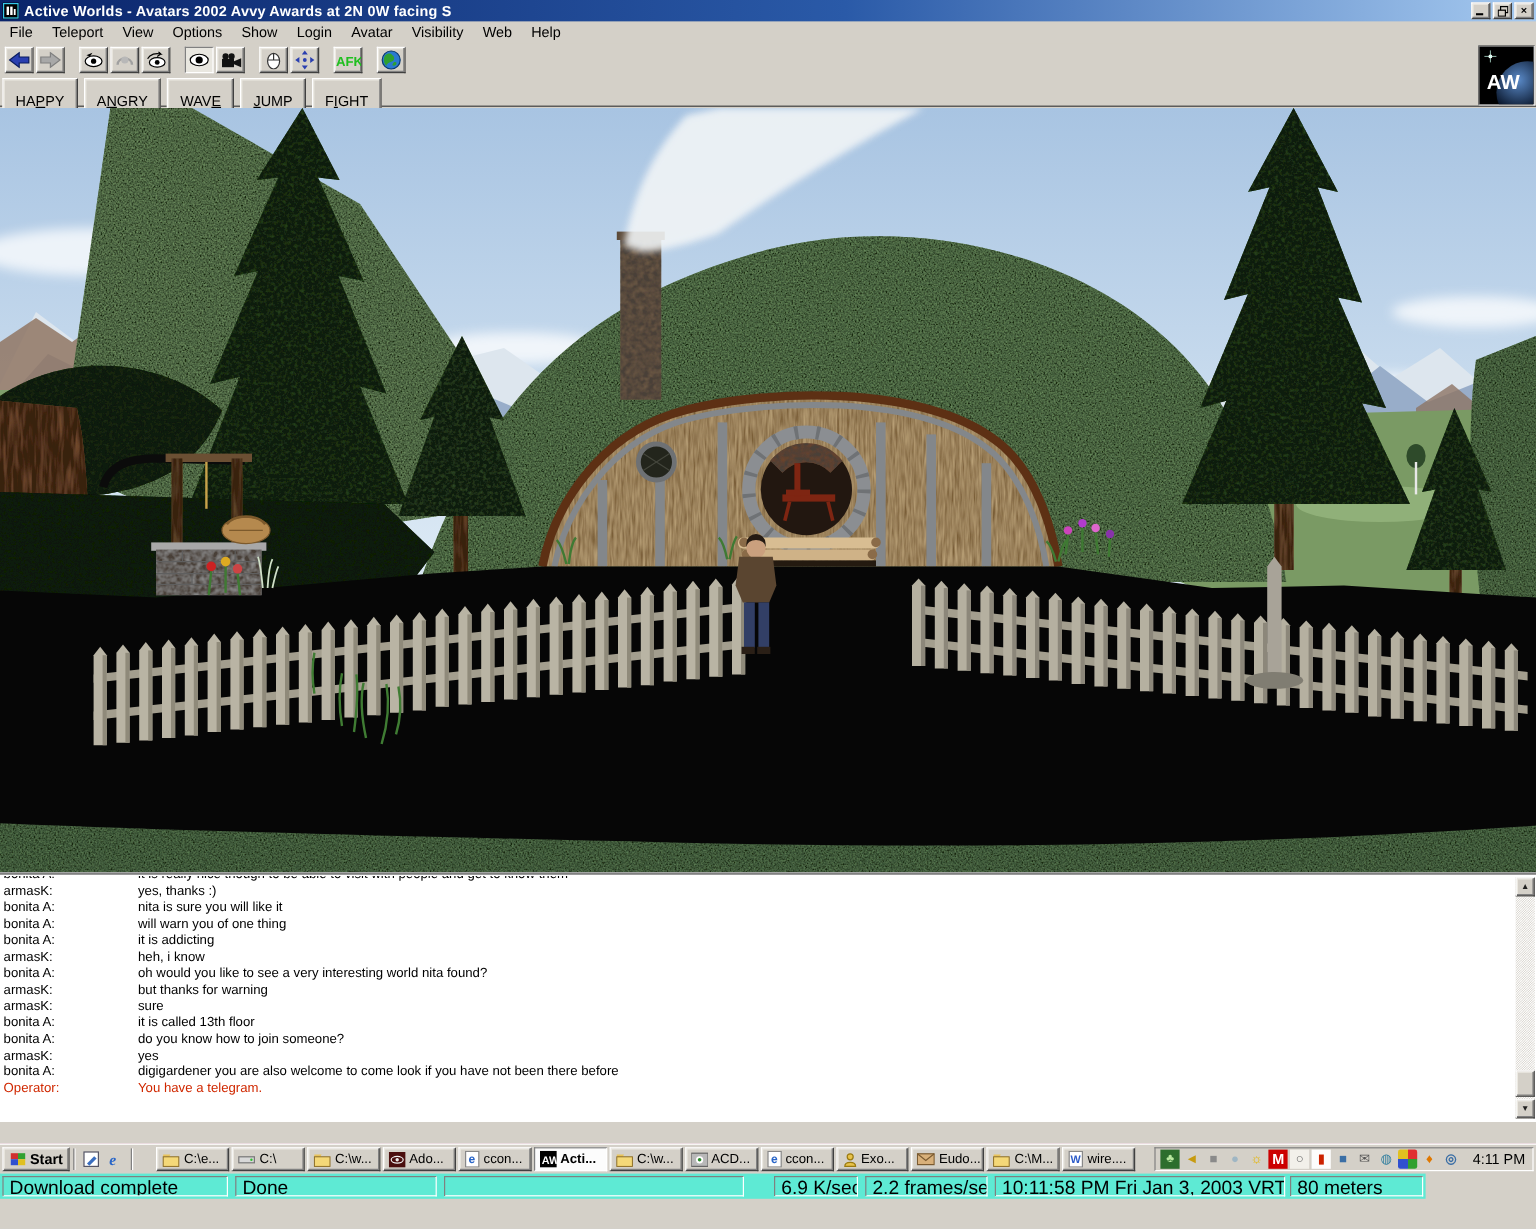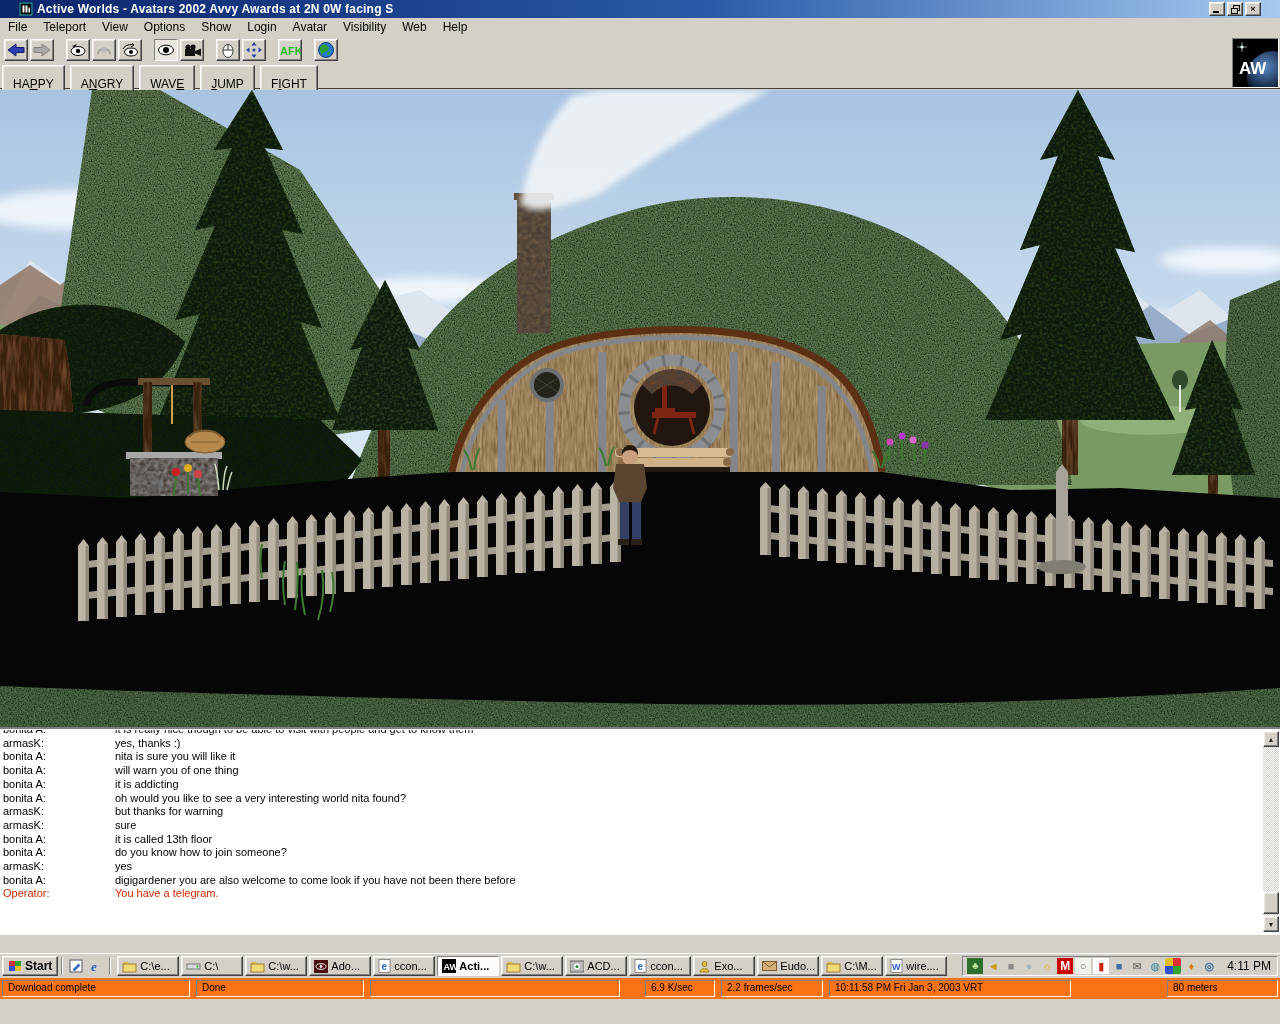--- a/index.html
+++ b/index.html
@@ -5,21 +5,21 @@
   html,body{margin:0;padding:0;width:1280px;height:1024px;overflow:hidden;
     background:#d4d0c8;font-family:"Liberation Sans",sans-serif;
     -webkit-font-smoothing:none;}
   *{box-sizing:border-box;}
   .r{border:1px solid;border-color:#ffffff #404040 #404040 #ffffff;background:#d4d0c8;
      box-shadow:inset -1px -1px 0 #808080,inset 1px 1px 0 #ece9e2;}
   .s{border:1px solid;border-color:#808080 #ffffff #ffffff #808080;}
   
   #titlebar{position:absolute;left:0;top:0;width:1280px;height:18px;
     background:linear-gradient(90deg,#0a246a 0%,#2a5aa8 55%,#a6caf0 100%);
-    display:flex;align-items:center;padding:0 19px;}
+    display:flex;align-items:center;padding:0 2px;}
   #titlebar .ttl{color:#fff;font-weight:bold;font-size:12px;margin-left:4px;flex:1;
     white-space:nowrap;overflow:hidden;letter-spacing:.2px;}
   .tbtn{width:16px;height:14px;margin-left:2px;display:flex;align-items:center;
     justify-content:center;font-size:9px;font-weight:bold;color:#000;cursor:default;}
   
   #menubar{position:absolute;left:0;top:18px;width:1280px;height:18px;
     display:flex;align-items:center;font-size:12px;background:#d4d0c8;}
   .mi{padding:1px 8px 2px 8px;}
   
   #toolbar{position:absolute;left:0;top:36px;width:1280px;height:53px;background:#d4d0c8;
@@ -55,31 +55,31 @@
   
   #gapbar{position:absolute;left:0;top:935px;width:1280px;height:18px;background:#d4d0c8;}
   #whisper{position:absolute;left:0;top:953px;width:1280px;height:24px;background:#f9a8d4;
     display:flex;align-items:center;font-size:12px;padding-left:36px;}
   #whisper label{margin:0 8px 0 5px;}
   #wcombo{width:93px;height:19px;background:#d4d0c8;position:relative;}
   #wcombo .da{position:absolute;right:1px;top:1px;bottom:1px;width:17px;display:flex;
     align-items:center;justify-content:center;font-size:7px;color:#8a877f;}
   #winput{width:520px;height:19px;background:#e8e5de;margin-left:7px;}
   
-  #status{position:absolute;left:0;top:977px;width:1280px;height:22px;background:#f97316;
-    display:flex;align-items:flex-start;padding:3px 2px 0 2px;font-size:10px;}
+  #status{position:absolute;left:0;top:977px;width:1188px;height:22px;background:#5eead4;
+    display:flex;align-items:flex-start;padding:3px 2px 0 2px;font-size:16px;}
   .seg{height:17px;padding:1px 5px;white-space:nowrap;overflow:hidden;color:#000;}
   
   #taskbar{position:absolute;left:0;top:953px;width:1280px;height:25px;background:#d4d0c8;
     border-top:1px solid #fff;display:flex;align-items:center;padding:0 2px;}
   #startbtn{height:20px;display:flex;align-items:center;gap:3px;padding:0 5px;
     font-weight:bold;font-size:12px;}
   .tsep{width:1px;height:18px;border-left:1px solid #808080;border-right:1px solid #fff;margin:0 3px;}
   .ql{width:20px;height:18px;display:flex;align-items:center;justify-content:center;}
-  #taskbtns{display:flex;gap:2px;flex:1;min-width:0;margin:0 3px;align-items:center;}
+  #taskbtns{display:flex;gap:2px;flex:1;min-width:0;margin:0 16px;align-items:center;}
   .task{height:20px;flex:1;max-width:62px;min-width:0;display:flex;align-items:center;gap:3px;
     padding:0 4px;font-size:11px;white-space:nowrap;overflow:hidden;}
   .task.active{border-color:#808080 #fff #fff #808080;background:#fcfcfc;font-weight:bold;
     box-shadow:none;}
   .task svg{flex:0 0 auto;}
   #tray{height:20px;display:flex;align-items:center;padding:0 6px 0 4px;gap:2px;background:#d4d0c8;}
   .ti{width:16px;height:16px;display:flex;align-items:center;justify-content:center;
     font-size:11px;line-height:16px;}
   #tray .ti:nth-child(1){background:#2d6e2d;color:#b9e8a0;font-size:10px;}
   #tray .ti:nth-child(2){color:#c79b10;}
@@ -591,20 +591,21 @@
 </div>
 
 <div id="chat">
   <div id="chatclip">
     <div id="chatlines">
       <div class="crow"><span class="cn">bonita A:</span><span class="ct">it is really nice though to be able to visit with people and get to know them</span></div>
       <div class="crow"><span class="cn">armasK:</span><span class="ct">yes, thanks :)</span></div>
       <div class="crow"><span class="cn">bonita A:</span><span class="ct">nita is sure you will like it</span></div>
       <div class="crow"><span class="cn">bonita A:</span><span class="ct">will warn you of one thing</span></div>
       <div class="crow"><span class="cn">bonita A:</span><span class="ct">it is addicting</span></div>
+      <div class="crow"><span class="cn">armasK:</span><span class="ct">heh, i know</span></div>
       <div class="crow"><span class="cn">bonita A:</span><span class="ct">oh would you like to see a very interesting world nita found?</span></div>
       <div class="crow"><span class="cn">armasK:</span><span class="ct">but thanks for warning</span></div>
       <div class="crow"><span class="cn">armasK:</span><span class="ct">sure</span></div>
       <div class="crow"><span class="cn">bonita A:</span><span class="ct">it is called 13th floor</span></div>
       <div class="crow"><span class="cn">bonita A:</span><span class="ct">do you know how to join someone?</span></div>
       <div class="crow"><span class="cn">armasK:</span><span class="ct">yes</span></div>
       <div class="crow"><span class="cn">bonita A:</span><span class="ct">digigardener you are also welcome to come look if you have not been there before</span></div>
       <div class="crow op"><span class="cn">Operator:</span><span class="ct">You have a telegram.</span></div>
     </div>
   </div>

